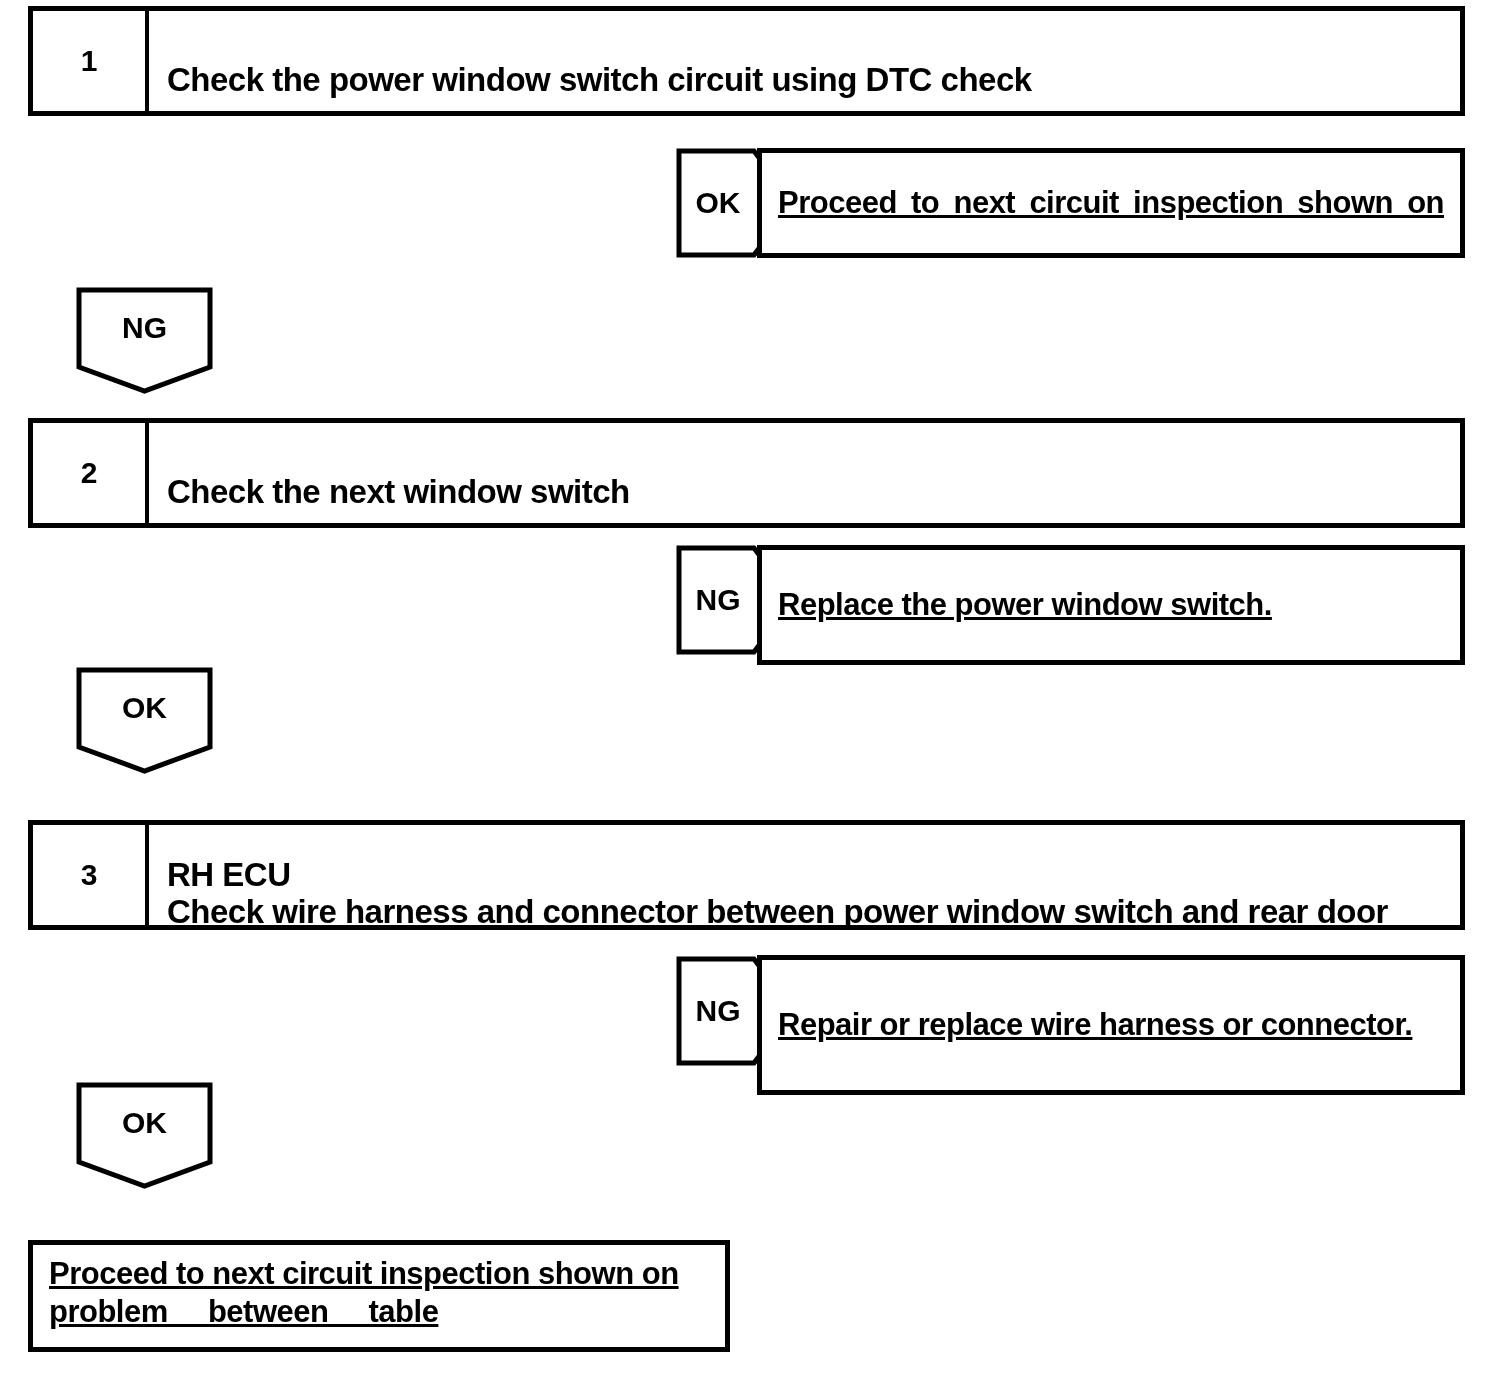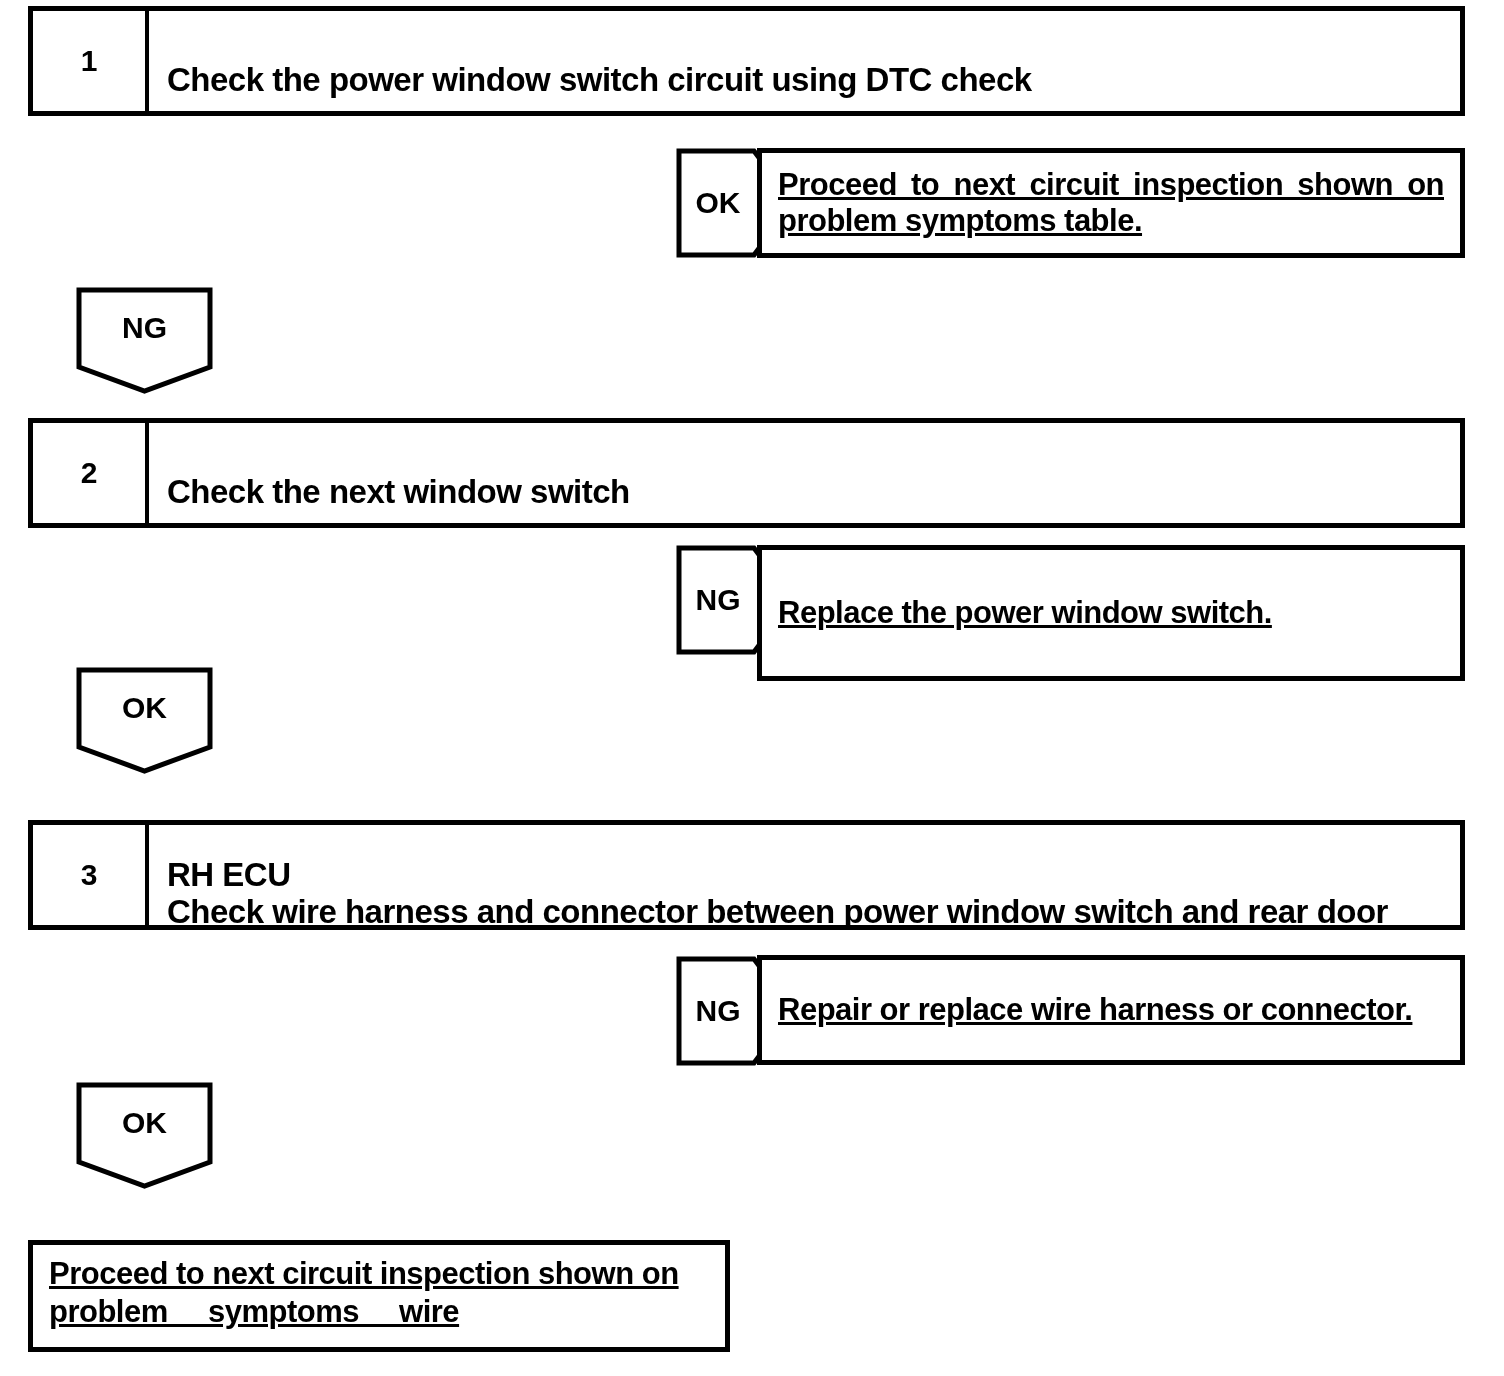--- a/index.html
+++ b/index.html
@@ -105,21 +105,20 @@
 </div>
 
 <div class="pent right" style="left:628px; top:148px;">
   <svg width="120" height="110" viewBox="0 0 120 110">
     <polygon points="3,3 78,3 117,55 78,107 3,107"></polygon>
   </svg>
   <span class="plabel">OK</span>
 </div>
 <div class="abs resultbox" style="left:757px; top:148px; width:708px; height:110px;">
   <span class="rline justify">Proceed to next circuit inspection shown on</span>
-  <span class="rline">problem symptoms table.</span>
 </div>
 
 <div class="pent down" style="left:28px; top:287px;">
   <svg width="137" height="108" viewBox="0 0 137 108">
     <polygon points="3,3 134,3 134,80 68.5,104 3,80"></polygon>
   </svg>
   <span class="plabel">NG</span>
 </div>
 
 <div class="abs stepbox" style="left:28px; top:418px; width:1437px; height:110px;">
@@ -128,21 +127,21 @@
     <span class="tline">Check the next window switch</span>
   </div>
 </div>
 
 <div class="pent right" style="left:628px; top:545px;">
   <svg width="120" height="110" viewBox="0 0 120 110">
     <polygon points="3,3 78,3 117,55 78,107 3,107"></polygon>
   </svg>
   <span class="plabel">NG</span>
 </div>
-<div class="abs resultbox" style="left:757px; top:545px; width:708px; height:136px;">
+<div class="abs resultbox" style="left:757px; top:545px; width:708px; height:120px;">
   <span class="rline">Replace the power window switch.</span>
 </div>
 
 <div class="pent down" style="left:28px; top:667px;">
   <svg width="137" height="108" viewBox="0 0 137 108">
     <polygon points="3,3 134,3 134,80 68.5,104 3,80"></polygon>
   </svg>
   <span class="plabel">OK</span>
 </div>
 
@@ -153,27 +152,27 @@
     <span class="tline">Check wire harness and connector between power window switch and rear door</span>
   </div>
 </div>
 
 <div class="pent right" style="left:628px; top:956px;">
   <svg width="120" height="110" viewBox="0 0 120 110">
     <polygon points="3,3 78,3 117,55 78,107 3,107"></polygon>
   </svg>
   <span class="plabel">NG</span>
 </div>
-<div class="abs resultbox" style="left:757px; top:955px; width:708px; height:110px;">
+<div class="abs resultbox" style="left:757px; top:955px; width:708px; height:140px;">
   <span class="rline">Repair or replace wire harness or connector.</span>
 </div>
 
 <div class="pent down" style="left:28px; top:1082px;">
   <svg width="137" height="108" viewBox="0 0 137 108">
     <polygon points="3,3 134,3 134,80 68.5,104 3,80"></polygon>
   </svg>
   <span class="plabel">OK</span>
 </div>
 
 <div class="abs terminalbox" style="left:28px; top:1240px; width:702px; height:112px;">
   <span class="rline">Proceed to next circuit inspection shown on</span>
-  <span class="rline wide">problem symptoms wire</span>
+  <span class="rline wide">problem between table</span>
 </div>
 
 </body></html>

